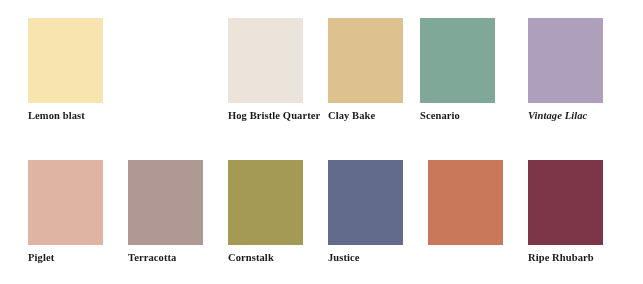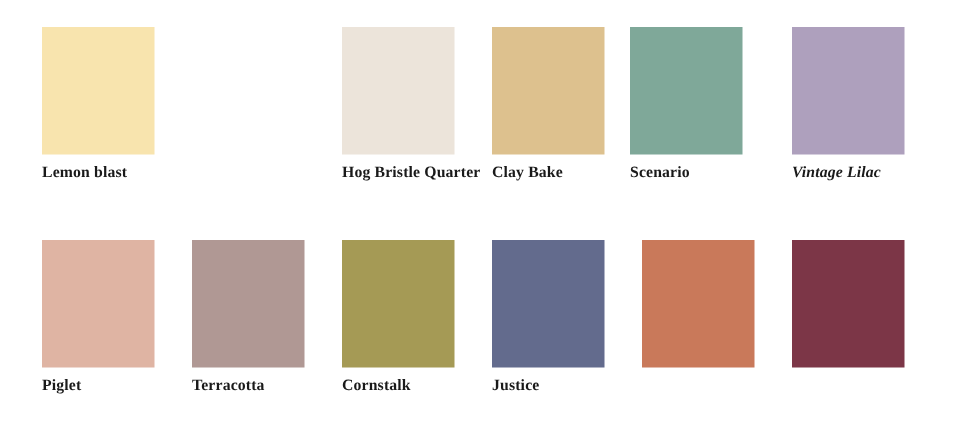--- a/index.html
+++ b/index.html
@@ -100,16 +100,17 @@
     </div>
     <div class="swatch-cell" style="left:228px">
       <div class="chip" style="background-color: rgb(165, 154, 85);"></div>
       <div class="swatch-label" style="color: rgb(26, 26, 26);">Cornstalk</div>
     </div>
     <div class="swatch-cell" style="left:428px">
       <div class="chip" style="background-color: rgb(201, 121, 90);"></div>
     </div>
     <div class="swatch-cell" style="left:528px">
       <div class="chip" style="background-color: rgb(124, 54, 71);"></div>
+      <div class="swatch-label" style="color: rgb(26, 26, 26);">Ripe Rhubarb</div>
     </div>
   </div>
 
 </div>
 
 </body></html>

